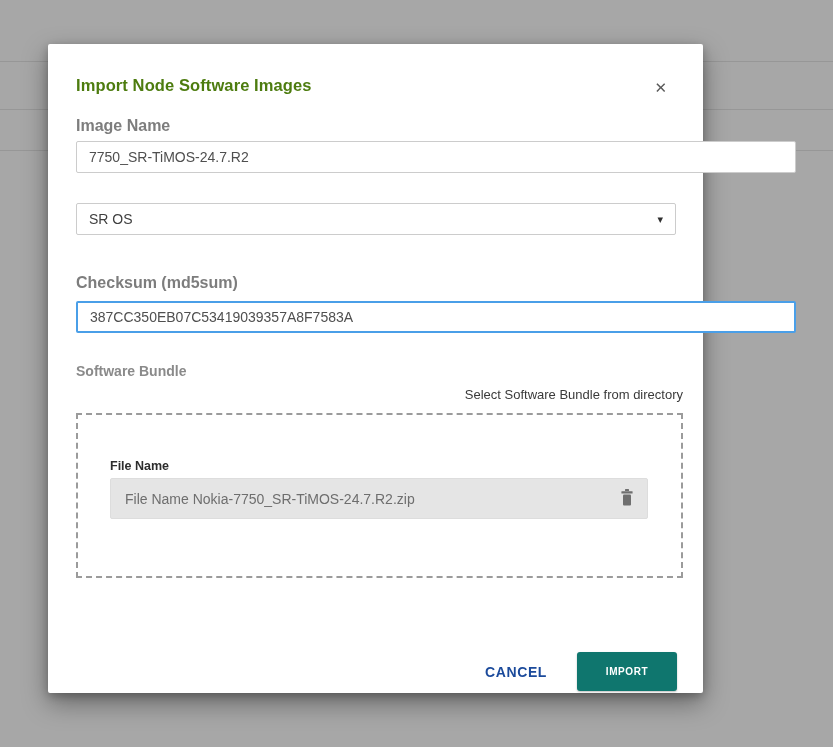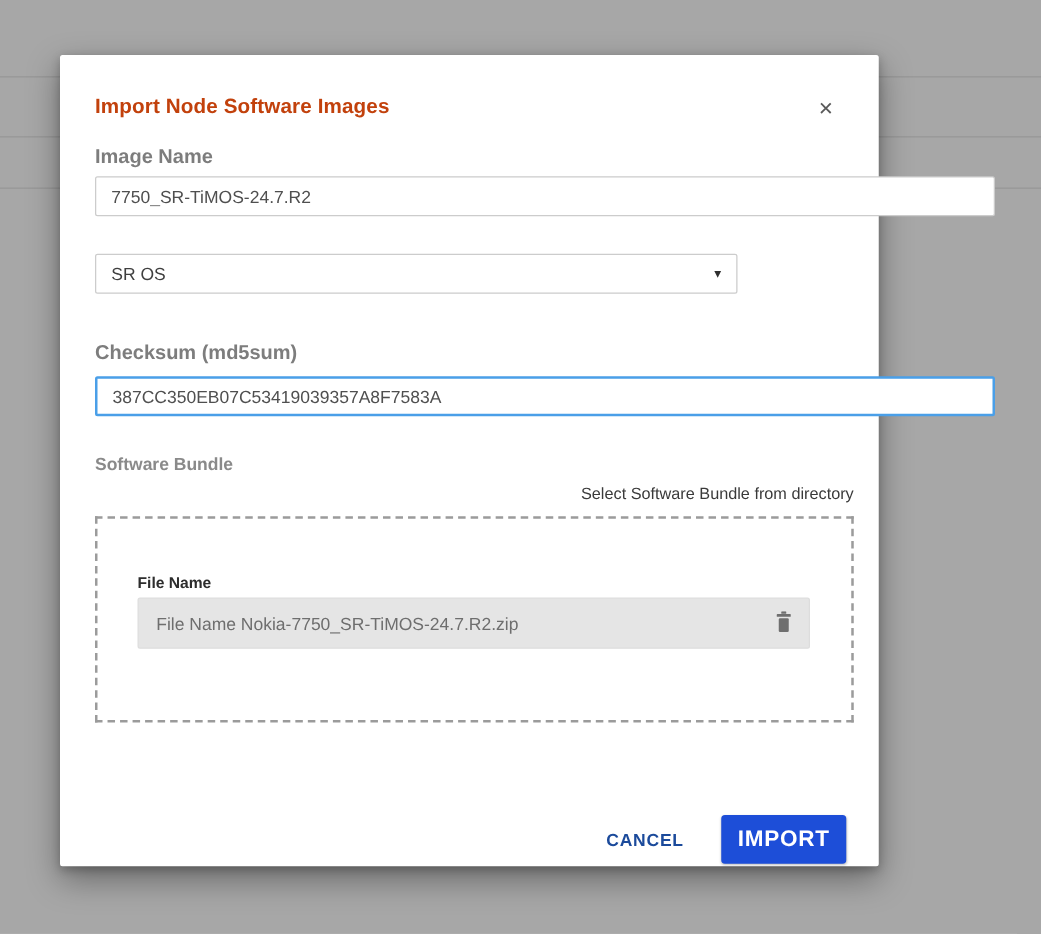--- a/index.html
+++ b/index.html
@@ -27,21 +27,21 @@
     border-radius: 2px;
     box-shadow: 0 10px 26px rgba(0,0,0,0.38), 0 3px 8px rgba(0,0,0,0.22);
     padding: 0 20px 0 28px;
   }
 
   .modal-header {
     display: flex; justify-content: space-between; align-items: flex-start;
     padding-top: 32px;
   }
   .modal-title {
-    font-size: 16.5px; font-weight: 700; color: #c2410c;
+    font-size: 16.5px; font-weight: 700; color: #4d7c0f;
     line-height: 19px; letter-spacing: 0.1px;
   }
   .close-btn {
     background: none; border: none; cursor: pointer;
     color: #5a5a5a; font-size: 15px; line-height: 15px;
     margin-right: 14px; margin-top: 2px; padding: 2px;
     font-family: "Liberation Sans", sans-serif;
   }
 
   .field-label {
@@ -62,21 +62,21 @@
     background: #fff;
     outline: none;
   }
   .text-input.focused {
     margin-top: 11px;
     border: 2px solid #4a9fe8;
   }
 
   .select-box {
     margin-top: 30px;
-    width: 514px; height: 32px;
+    width: 600px; height: 32px;
     border: 1px solid #cccccc; border-radius: 2px;
     display: flex; align-items: center; justify-content: space-between;
     padding: 0 12px;
     font-size: 14px; color: #3f3f3f;
     background: #fff; cursor: pointer;
   }
   .select-box .chevron {
     font-size: 11px; color: #2f2f2f; line-height: 11px;
   }
 
@@ -122,23 +122,23 @@
   }
   .cancel-btn {
     background: none; border: none; cursor: pointer;
     font-size: 14px; font-weight: 700; letter-spacing: 0.6px;
     color: #1b4a9b;
     margin-right: 30px;
     font-family: "Liberation Sans", sans-serif;
   }
   .import-btn {
     width: 100px; height: 39px;
-    background: #1d4ed8; color: #ffffff;
+    background: #0f766e; color: #ffffff;
     border: none; border-radius: 3px; cursor: pointer;
-    font-size: 18px; font-weight: 700; letter-spacing: 0.6px;
+    font-size: 10px; font-weight: 700; letter-spacing: 0.6px;
     font-family: "Liberation Sans", sans-serif;
     box-shadow: 0 1px 2px rgba(0,0,0,0.25);
   }
 </style>
 </head>
 <body>
 
 <div class="bg-line l1"></div>
 <div class="bg-line l2"></div>
 <div class="bg-line l3"></div>

